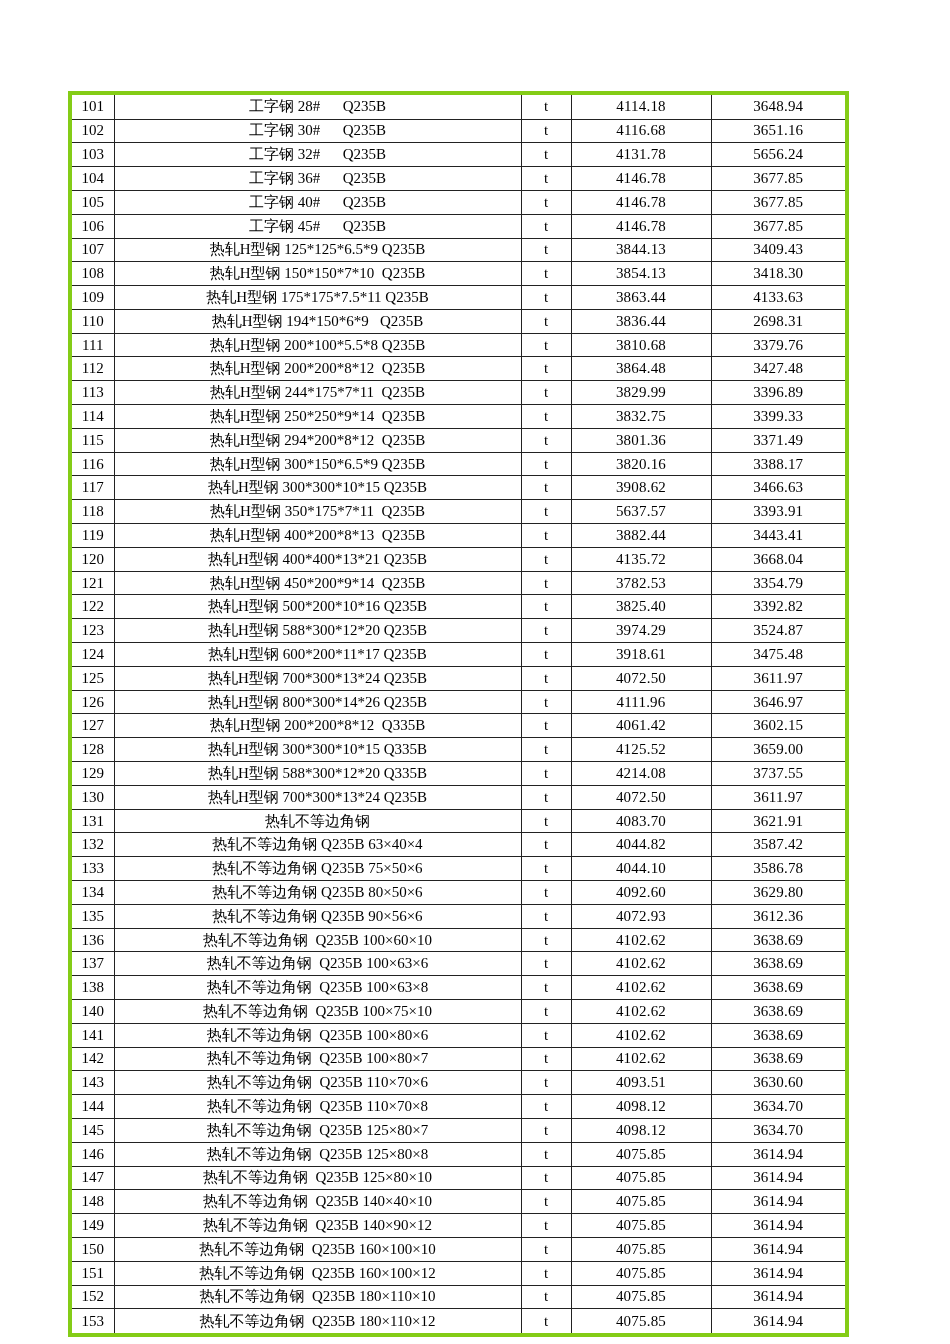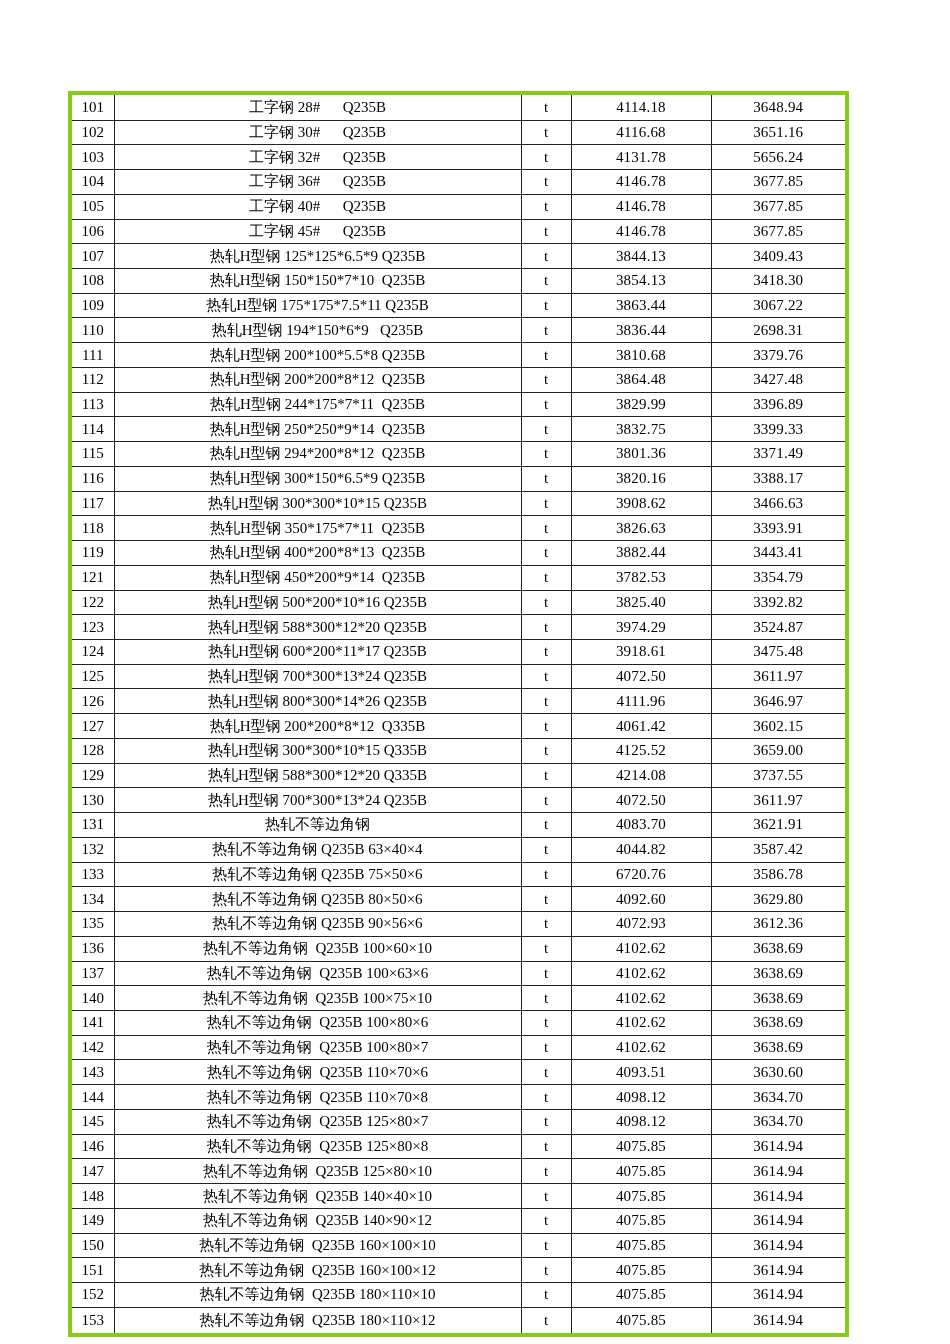--- a/index.html
+++ b/index.html
@@ -106,21 +106,21 @@
     <td class="c-name">热轧H型钢 150*150*7*10  Q235B</td>
     <td class="c-unit">t</td>
     <td class="c-p1">3854.13</td>
     <td class="c-p2">3418.30</td>
   </tr>
       <tr>
     <td class="c-no">109</td>
     <td class="c-name">热轧H型钢 175*175*7.5*11 Q235B</td>
     <td class="c-unit">t</td>
     <td class="c-p1">3863.44</td>
-    <td class="c-p2">3067.22</td>
+    <td class="c-p2">4133.63</td>
   </tr>
       <tr>
     <td class="c-no">110</td>
     <td class="c-name">热轧H型钢 194*150*6*9   Q235B</td>
     <td class="c-unit">t</td>
     <td class="c-p1">3836.44</td>
     <td class="c-p2">2698.31</td>
   </tr>
       <tr>
     <td class="c-no">111</td>
@@ -168,31 +168,38 @@
     <td class="c-no">117</td>
     <td class="c-name">热轧H型钢 300*300*10*15 Q235B</td>
     <td class="c-unit">t</td>
     <td class="c-p1">3908.62</td>
     <td class="c-p2">3466.63</td>
   </tr>
       <tr>
     <td class="c-no">118</td>
     <td class="c-name">热轧H型钢 350*175*7*11  Q235B</td>
     <td class="c-unit">t</td>
-    <td class="c-p1">3826.63</td>
+    <td class="c-p1">5637.57</td>
     <td class="c-p2">3393.91</td>
   </tr>
       <tr>
     <td class="c-no">119</td>
     <td class="c-name">热轧H型钢 400*200*8*13  Q235B</td>
     <td class="c-unit">t</td>
     <td class="c-p1">3882.44</td>
     <td class="c-p2">3443.41</td>
   </tr>
       <tr>
+    <td class="c-no">120</td>
+    <td class="c-name">热轧H型钢 400*400*13*21 Q235B</td>
+    <td class="c-unit">t</td>
+    <td class="c-p1">4135.72</td>
+    <td class="c-p2">3668.04</td>
+  </tr>
+      <tr>
     <td class="c-no">121</td>
     <td class="c-name">热轧H型钢 450*200*9*14  Q235B</td>
     <td class="c-unit">t</td>
     <td class="c-p1">3782.53</td>
     <td class="c-p2">3354.79</td>
   </tr>
       <tr>
     <td class="c-no">122</td>
     <td class="c-name">热轧H型钢 500*200*10*16 Q235B</td>
     <td class="c-unit">t</td>
@@ -266,21 +273,21 @@
     <td class="c-no">132</td>
     <td class="c-name">热轧不等边角钢 Q235B 63×40×4</td>
     <td class="c-unit">t</td>
     <td class="c-p1">4044.82</td>
     <td class="c-p2">3587.42</td>
   </tr>
       <tr>
     <td class="c-no">133</td>
     <td class="c-name">热轧不等边角钢 Q235B 75×50×6</td>
     <td class="c-unit">t</td>
-    <td class="c-p1">6720.76</td>
+    <td class="c-p1">4044.10</td>
     <td class="c-p2">3586.78</td>
   </tr>
       <tr>
     <td class="c-no">134</td>
     <td class="c-name">热轧不等边角钢 Q235B 80×50×6</td>
     <td class="c-unit">t</td>
     <td class="c-p1">4092.60</td>
     <td class="c-p2">3629.80</td>
   </tr>
       <tr>
@@ -293,20 +300,27 @@
       <tr>
     <td class="c-no">136</td>
     <td class="c-name">热轧不等边角钢  Q235B 100×60×10</td>
     <td class="c-unit">t</td>
     <td class="c-p1">4102.62</td>
     <td class="c-p2">3638.69</td>
   </tr>
       <tr>
     <td class="c-no">137</td>
     <td class="c-name">热轧不等边角钢  Q235B 100×63×6</td>
+    <td class="c-unit">t</td>
+    <td class="c-p1">4102.62</td>
+    <td class="c-p2">3638.69</td>
+  </tr>
+      <tr>
+    <td class="c-no">138</td>
+    <td class="c-name">热轧不等边角钢  Q235B 100×63×8</td>
     <td class="c-unit">t</td>
     <td class="c-p1">4102.62</td>
     <td class="c-p2">3638.69</td>
   </tr>
       <tr>
     <td class="c-no">140</td>
     <td class="c-name">热轧不等边角钢  Q235B 100×75×10</td>
     <td class="c-unit">t</td>
     <td class="c-p1">4102.62</td>
     <td class="c-p2">3638.69</td>

